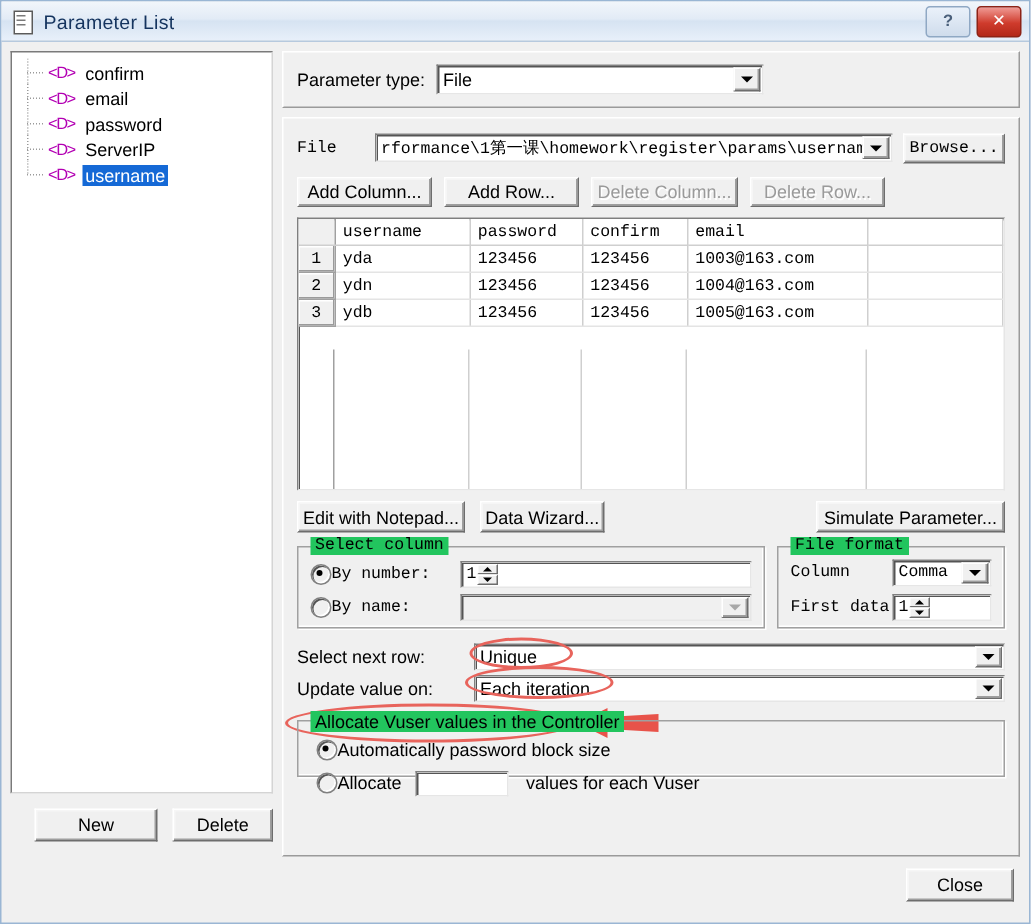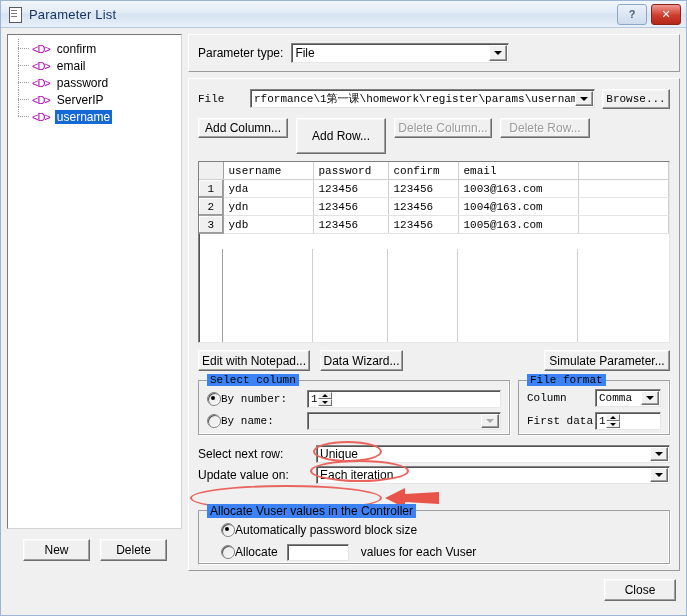--- a/index.html
+++ b/index.html
@@ -139,21 +139,21 @@
   }
   .tri-dn{
     width:0;height:0;border-left:3px solid transparent;
     border-right:3px solid transparent;border-top:3px solid #000;
   }
   .group{
     border:1px solid #a0a0a0;box-shadow:1px 1px 0 #fff,inset -1px -1px 0 #fff;
     position:relative;box-sizing:border-box;
   }
   .group > .legend{
-    position:absolute;top:-7px;left:8px;background:#3b82f6;padding:0 3px;
+    position:absolute;top:-7px;left:8px;background:#22c55e;padding:0 3px;
     font-family:"Liberation Mono","DejaVu Sans Mono",monospace;font-size:11px;
     white-space:nowrap;
   }
   .group.sans > .legend{font-family:"Liberation Sans",sans-serif;font-size:12px;}
   .radio{display:flex;align-items:center;gap:0;}
   .radio .dot{
     width:12px;height:12px;border-radius:50%;flex:0 0 12px;
     background:#f0f0f0;border:1px solid #808080;
     box-shadow:inset 1px 1px 0 #545454,inset -1px -1px 0 #fff;
     position:relative;
@@ -211,21 +211,21 @@
   .opt-row{display:flex;gap:8px;margin-top:9px;height:55px;}
   .sel-col{flex:1;padding:9px 8px 0 8px;box-sizing:border-box;}
   .sel-line{display:flex;align-items:center;height:18px;margin-bottom:4px;}
   .sel-line .radio{width:100px;flex:0 0 100px;}
   .ff{width:152px;flex:0 0 152px;padding:8px 8px 0 8px;box-sizing:border-box;}
   .ff-line{display:flex;align-items:center;height:18px;margin-bottom:5px;}
   .ff-lbl{width:68px;flex:0 0 68px;font-family:"Liberation Mono","DejaVu Sans Mono",monospace;font-size:11px;}
   .combo-rows{margin-top:10px;}
   .crow{display:flex;align-items:center;height:18px;margin-bottom:3px;}
   .crow .clbl{width:118px;flex:0 0 118px;font-size:12px;white-space:nowrap;}
-  .alloc{margin-top:23px;height:54px;padding:10px 8px 0 22px;box-sizing:border-box;}
+  .alloc{margin-top:9px;height:38px;padding:10px 8px 0 12px;box-sizing:border-box;}
   .alloc-line{display:flex;align-items:center;height:18px;margin-bottom:4px;}
   
   .ell{
     position:absolute;border:2px solid #e8645c;border-radius:50%;
     pointer-events:none;background:transparent;
   }
   .cn-note{
     position:absolute;color:#f07068;font-size:13px;white-space:nowrap;
     font-family:"DejaVu Sans","Liberation Sans",sans-serif;
   }
@@ -291,21 +291,21 @@
         <div class="tree-item selected">
           <div class="vline"></div>
             <div class="dots"></div>
           <span class="param-icon">&lt;D&gt;</span>
           <span class="tree-label">username</span>
         </div>
 
       </div>
 
       <div class="left-buttons">
-        <div class="btn" style="width:67px;height:22px;">New</div>
+        <div class="btn" style="width:82px;height:22px;">New</div>
         <div class="btn" style="width:67px;height:22px;">Delete</div>
       </div>
     </div>
 
     <div class="right-col">
 
       <div class="panel ptype-panel">
         <span class="ptype-label">Parameter type:</span>
         <div class="field combo" style="width:218px;height:20px;">
           <span class="txt">File</span>
@@ -323,21 +323,21 @@
             <span class="txt mono">rformance\1第一课\homework\register\params\username.dat</span>
             <span class="arrow-btn">
                 <span class="tri"></span>
               </span>
           </div>
           <div class="btn mono" style="width:68px;height:20px;margin-left:7px;">Browse...</div>
         </div>
 
         <div class="colrow-btns">
           <div class="btn" style="width:90px;height:20px;">Add Column...</div>
-          <div class="btn" style="width:90px;height:36px;">Add Row...</div>
+          <div class="btn" style="width:90px;height:20px;">Add Row...</div>
           <div class="btn disabled" style="width:98px;height:20px;">Delete Column...</div>
           <div class="btn disabled" style="width:90px;height:20px;">Delete Row...</div>
         </div>
 
         <div class="table-wrap">
           <table class="grid">
             <colgroup>
               <col style="width:24px">
                 <col style="width:90px">
                 <col style="width:75px">

